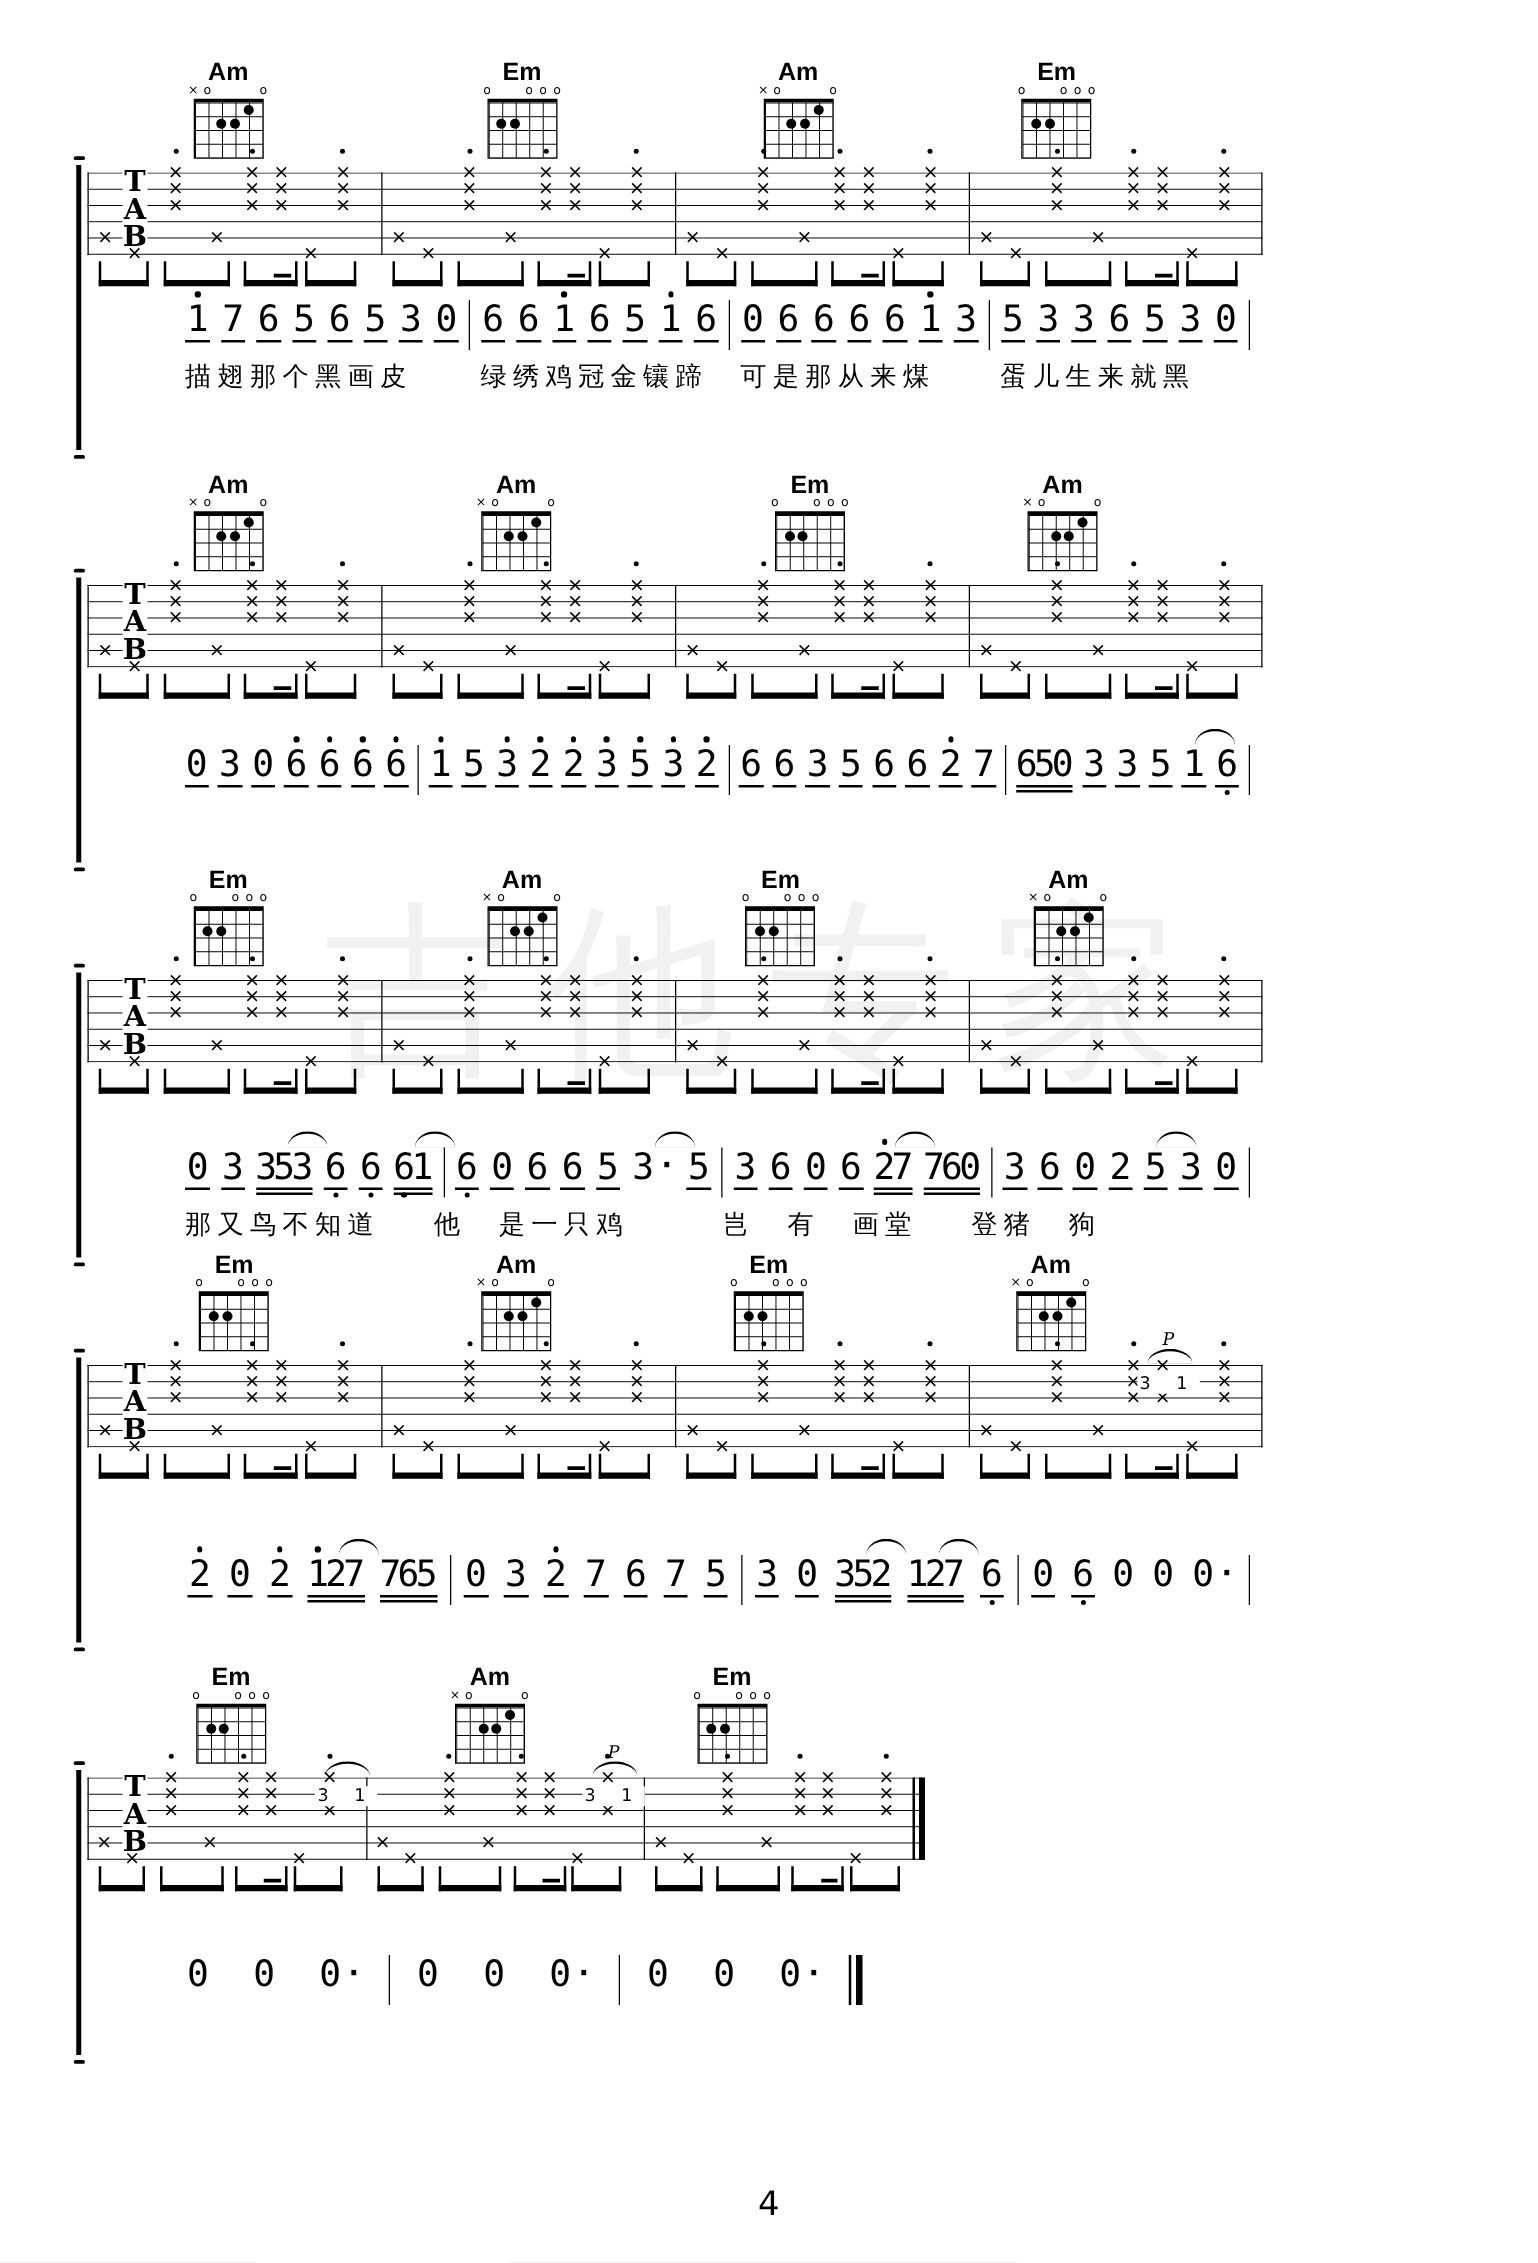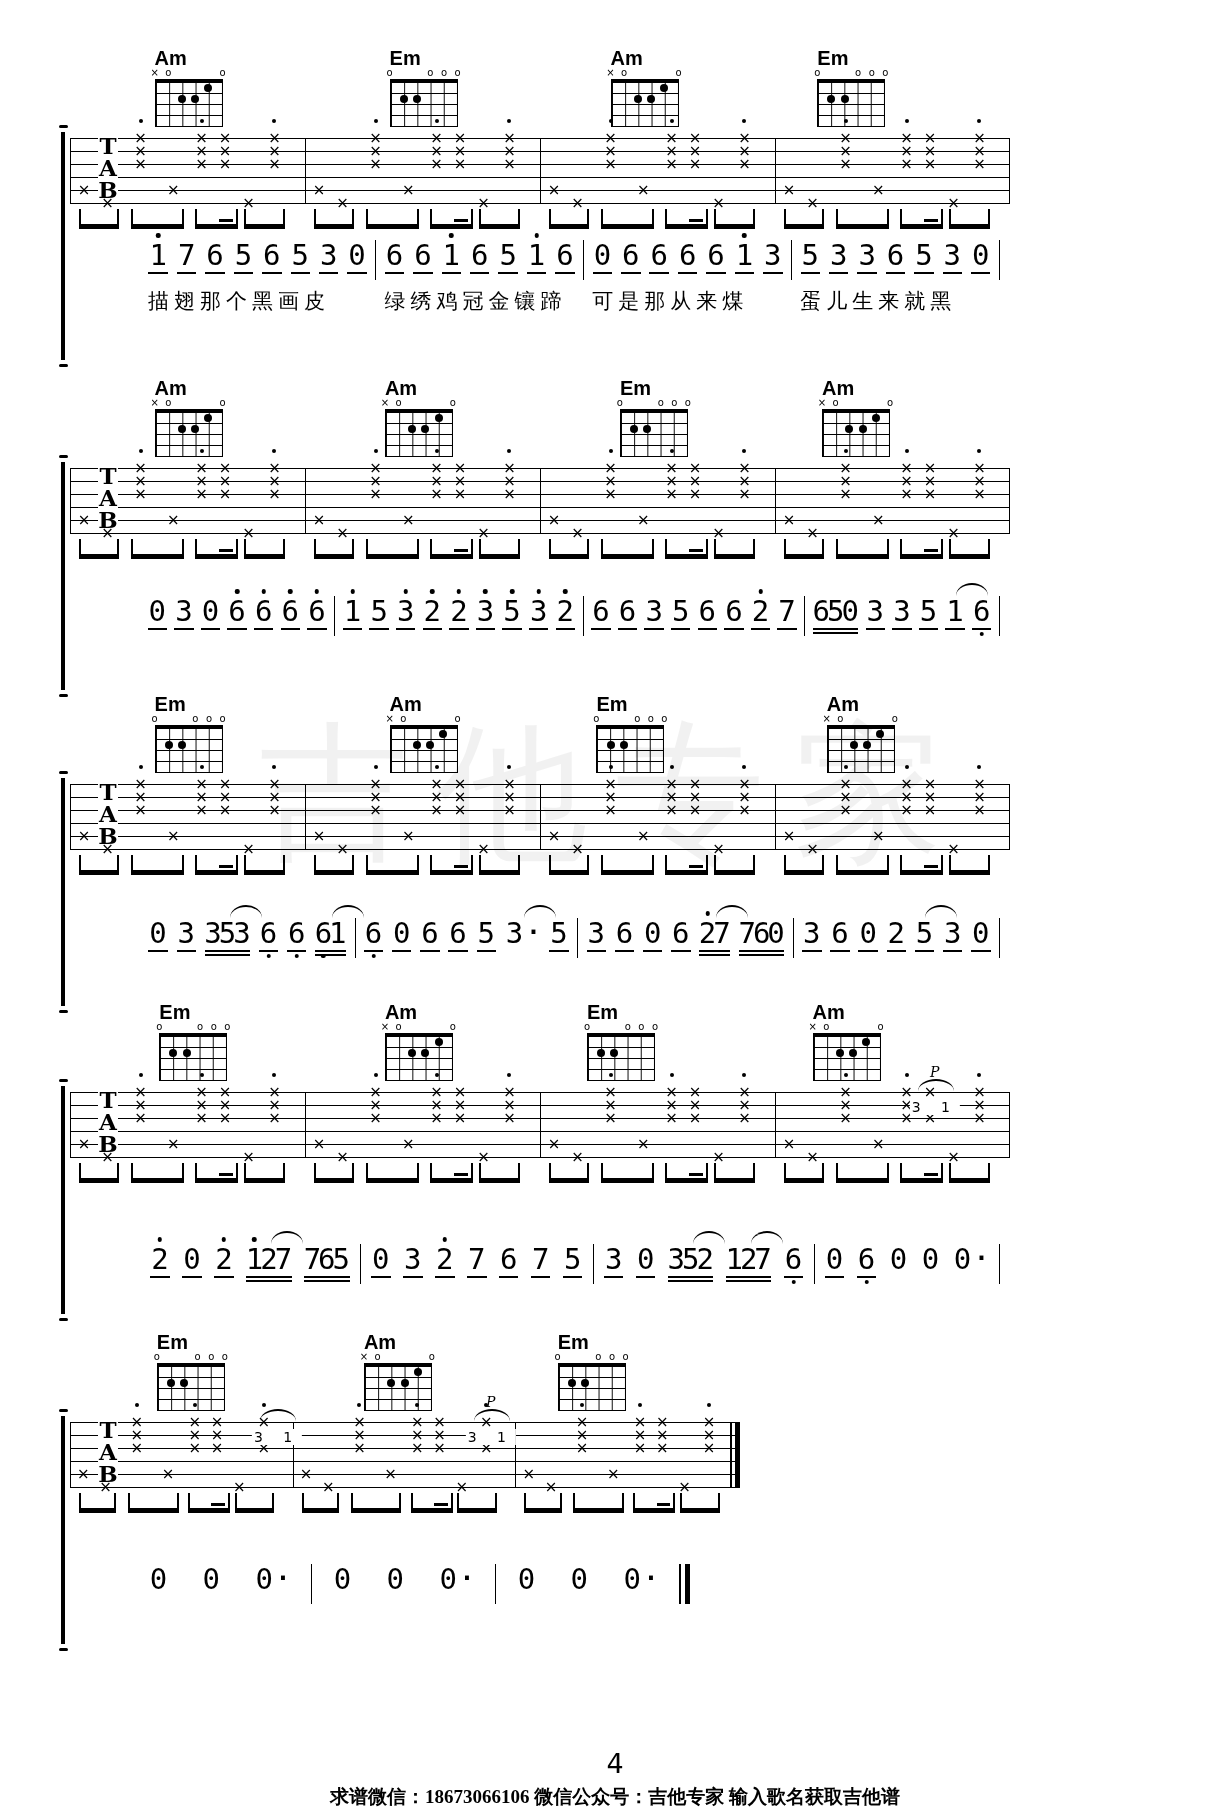--- a/index.html
+++ b/index.html
@@ -9,21 +9,21 @@
   .wm{position:absolute;left:50%;top:44%;transform:translate(-50%,-50%);text-align:center;
       opacity:.05;pointer-events:none;white-space:nowrap;}
   .wm .w1{font-size:150px;letter-spacing:28px;font-family:"DejaVu Sans",sans-serif;}
   .wm .w2{font-size:58px;font-style:italic;font-family:"DejaVu Serif",serif;letter-spacing:14px;}
   
   .system{position:absolute;left:70px;height:310px;}
   .brace{position:absolute;left:-9px;top:84px;width:4px;height:228px;background:#000;}
   .brace::before{content:"";position:absolute;left:-2px;top:-7px;width:9px;height:3px;background:#000;border-radius:3px;}
   .brace::after{content:"";position:absolute;left:-2px;bottom:-7px;width:9px;height:3px;background:#000;border-radius:3px;}
   
-  .chord{position:absolute;top:0;width:68px;text-align:left;}
+  .chord{position:absolute;top:0;width:56px;text-align:center;}
   .chord .nm{font-size:20px;font-weight:bold;line-height:20px;font-family:"Liberation Sans",sans-serif;}
   .mks{position:relative;height:10px;margin:0 0 1px;}
   .mk{position:absolute;top:0;font-size:10px;line-height:10px;transform:translateX(-50%);}
   .grid{position:relative;height:44px;border:1px solid #000;border-top:3px solid #000;
         background-image:linear-gradient(to right,#000 1px,transparent 1px),
                          linear-gradient(to bottom,#000 1px,transparent 1px);
         background-size:calc(100%/5) 100%,100% calc(100%/4);}
   .cdot{position:absolute;width:8px;height:8px;border-radius:50%;background:#000;transform:translate(-50%,-50%);}
   
   .staff{position:absolute;top:90px;height:66px;
@@ -1016,20 +1016,26 @@
               <span class="dgs">
                 <span class="d">3</span>
               </span>
             </span>
             <span class="tok u1">
               <span class="dgs">
                 <span class="d">0</span>
               </span>
             </span>
           </div>
+        </div>
+        <div class="lrow" style="left: 70px; top: 271px; width: 860px;">
+          <div class="lm" style="flex-grow: 6; flex-basis: 0px;">那又鸟不知道</div>
+          <div class="lm" style="flex-grow: 7; flex-basis: 0px;">他　是一只鸡</div>
+          <div class="lm" style="flex-grow: 6; flex-basis: 0px;">岂　有　画堂</div>
+          <div class="lm" style="flex-grow: 7; flex-basis: 0px;">登猪　狗</div>
         </div>
       </div>
       <div class="system" style="top: 1002px; width: 940px;">
         <div class="brace"></div>
         <div class="chord" style="left: 89.3px;">
           <div class="nm">Em</div>
           <div class="mks">
             <span class="mk" style="left: 0%;">o</span>
             <span class="mk" style="left: 60%;">o</span>
             <span class="mk" style="left: 80%;">o</span>
@@ -1503,14 +1509,13 @@
         </div>
         <div class="lrow" style="left: 58px; top: 279px; width: 562px;">
           <div class="lm" style="flex-grow: 3; flex-basis: 0px;"></div>
           <div class="lm" style="flex-grow: 3; flex-basis: 0px;"></div>
           <div class="lm" style="flex-grow: 3; flex-basis: 0px;"></div>
         </div>
       </div>
     </div>
 
   <div class="pageno">4</div>
-  <div class="fline">求谱微信：18673066106 微信公众号：吉他专家 输入歌名获取吉他谱</div>
 </div>
 
 </body></html>

